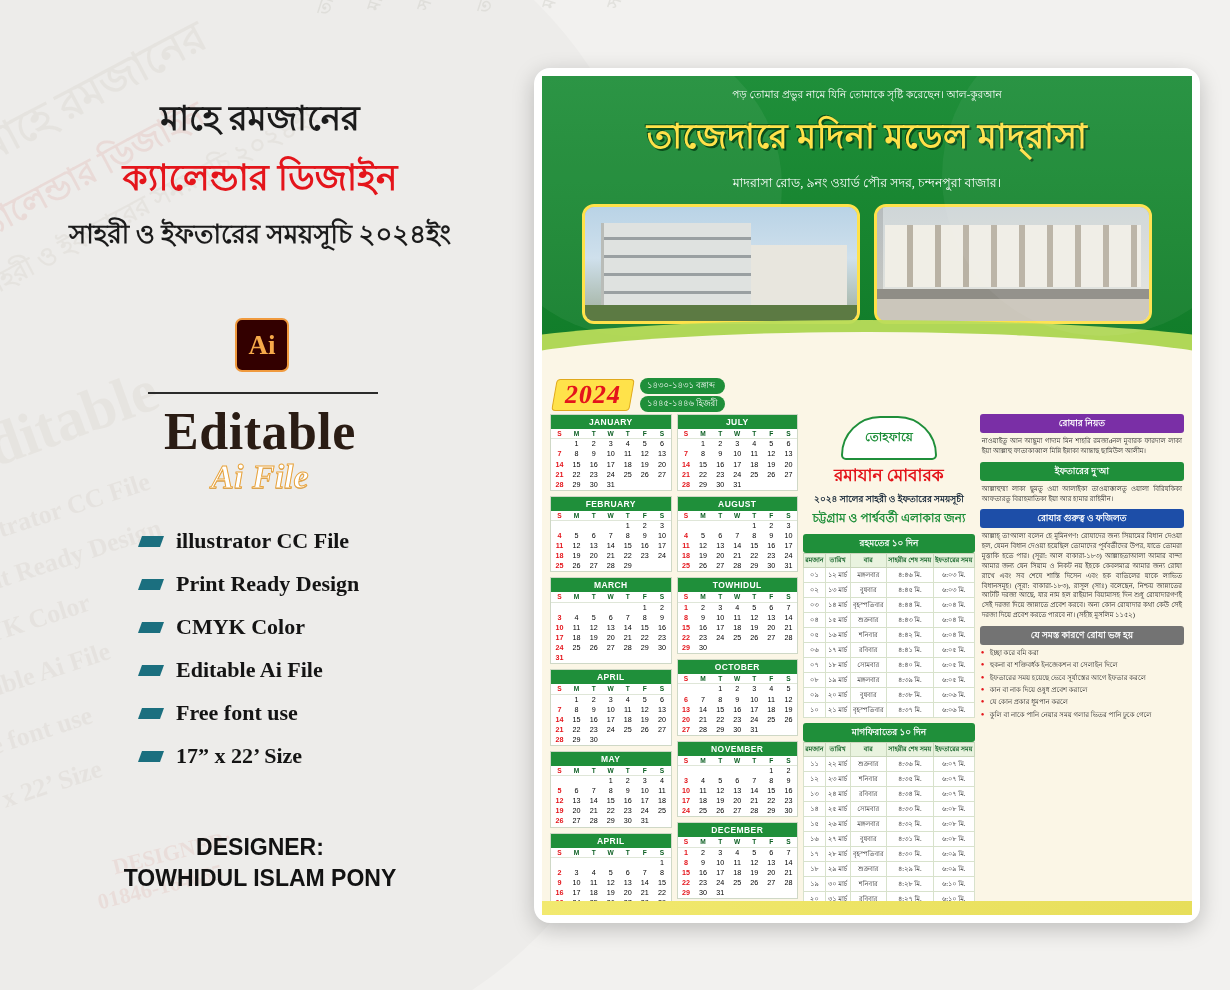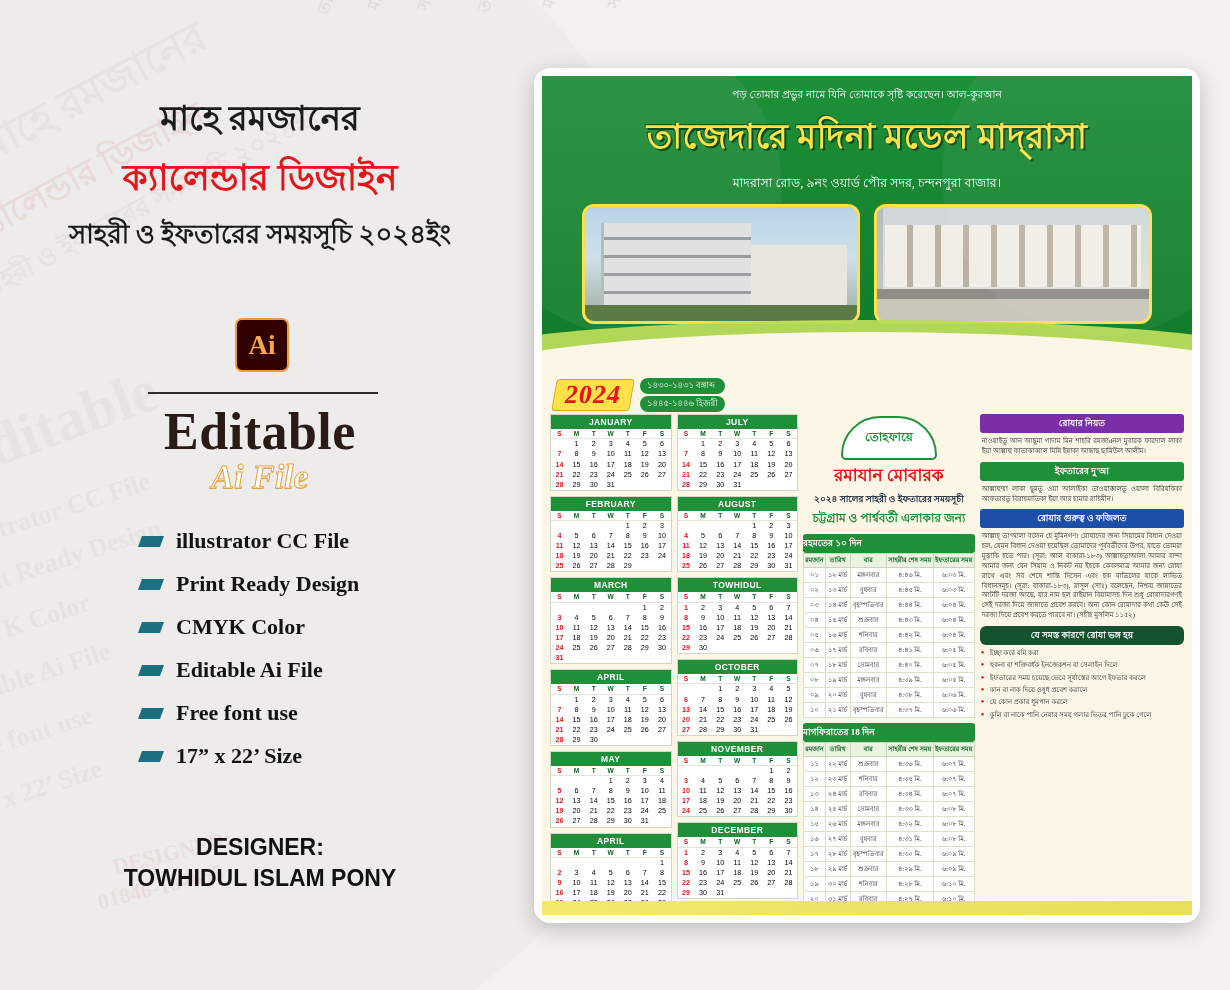--- a/index.html
+++ b/index.html
@@ -217,21 +217,21 @@
     border:2px solid #1f8f3a; border-radius:48px 48px 6px 6px;
     display:flex; align-items:center; justify-content:center;
     color:#1f8f3a; font-family:"Liberation Serif", serif; font-weight:bold; font-size:12px;
   }
   .eid-t1 { color:#e4151b; font-family:"Liberation Serif", serif; font-weight:bold; font-size:17px; margin-top:2px;}
   .eid-t2 { color:#123; font-family:"Liberation Serif", serif; font-weight:bold; font-size:9px; margin-top:2px;}
   .eid-t3 { color:#1f8f3a; font-family:"Liberation Serif", serif; font-weight:bold; font-size:12px; margin-top:2px;}
 
   .tbl-block { margin-top:5px; }
   .tbl-cap {
-    color:#fff; font-size:9px; font-weight:bold;
+    text-align:center; color:#fff; font-size:9px; font-weight:bold;
     background:#1f8f3a; padding:2px 0; border-radius:3px;
     font-family:"Liberation Serif", serif;
   }
   table.times { width:100%; border-collapse:collapse; background:#fff; }
   table.times th {
     background:#e9f3df; color:#0c5f22; font-size:6.4px; border:1px solid #c9d6bb; padding:1px;
     font-family:"Liberation Serif", serif;
   }
   table.times td {
     font-size:6.6px; border:1px solid #d8e2cc; padding:1px 2px; text-align:center;
@@ -240,21 +240,21 @@
 
   
   .rt-block { margin-bottom:6px; }
   .rt-cap {
     text-align:center; color:#fff; font-size:9px; font-weight:bold;
     background:#7a2fa6; padding:2px 0; border-radius:3px;
     font-family:"Liberation Serif", serif;
   }
   .rt-cap.g { background:#1f8f3a; }
   .rt-cap.b { background:#1d4ea8; }
-  .rt-cap.r { background:#14532d;border-radius:6px; }
+  .rt-cap.r { background:#737373; }
   .rt-text {
     font-size:6.8px; line-height:1.45; color:#1a1a1a; text-align:justify;
     font-family:"Liberation Serif", serif; padding:3px 2px 0 2px;
   }
   .rt-list { padding:3px 2px 0 10px; margin:0; }
   .rt-list li {
     font-size:6.9px; line-height:1.5; color:#1a1a1a;
     font-family:"Liberation Serif", serif; list-style:none; position:relative; margin-bottom:2px;
   }
   .rt-list li:before {
@@ -1225,21 +1225,21 @@
                       <td>১০</td>
                       <td>২১ মার্চ</td>
                       <td>বৃহস্পতিবার</td>
                       <td>৪:৩৭ মি.</td>
                       <td>৬:০৬ মি.</td>
                     </tr>
                   </tbody>
                 </table>
               </div>
               <div class="tbl-block">
-                <div class="tbl-cap">মাগফিরাতের 18 দিন</div>
+                <div class="tbl-cap">মাগফিরাতের ১০ দিন</div>
                 <table class="times">
                   <tbody>
                     <tr>
                       <th>রমজান</th>
                       <th>তারিখ</th>
                       <th>বার</th>
                       <th>সাহরীর শেষ সময়</th>
                       <th>ইফতারের সময়</th>
                     </tr>
                     <tr>

